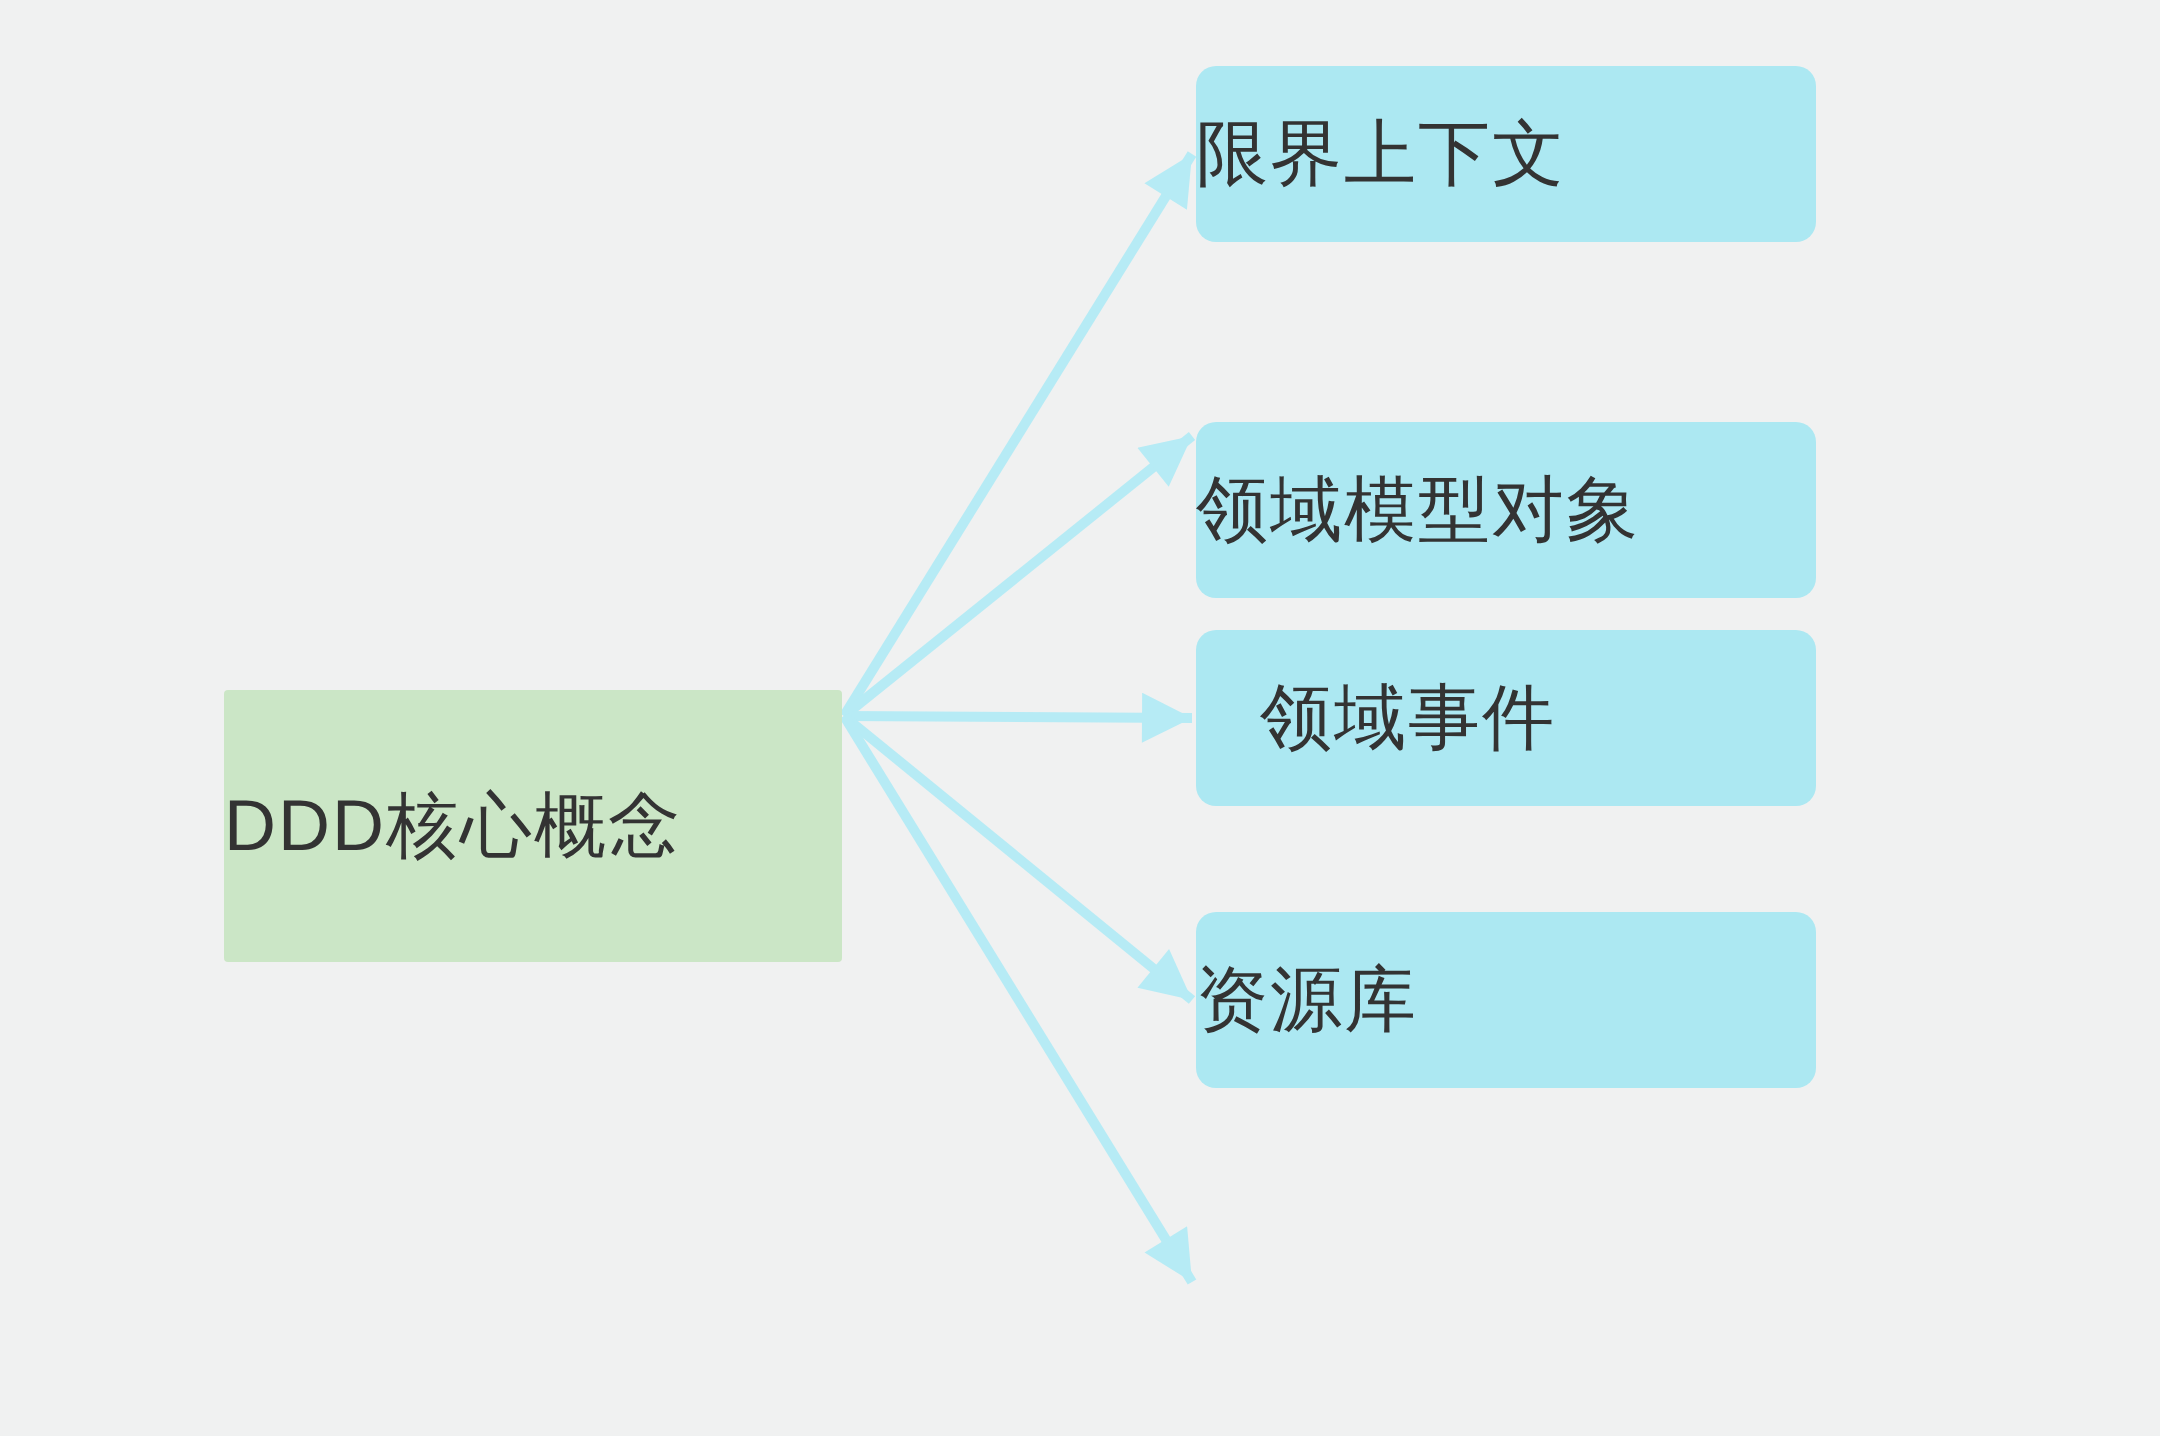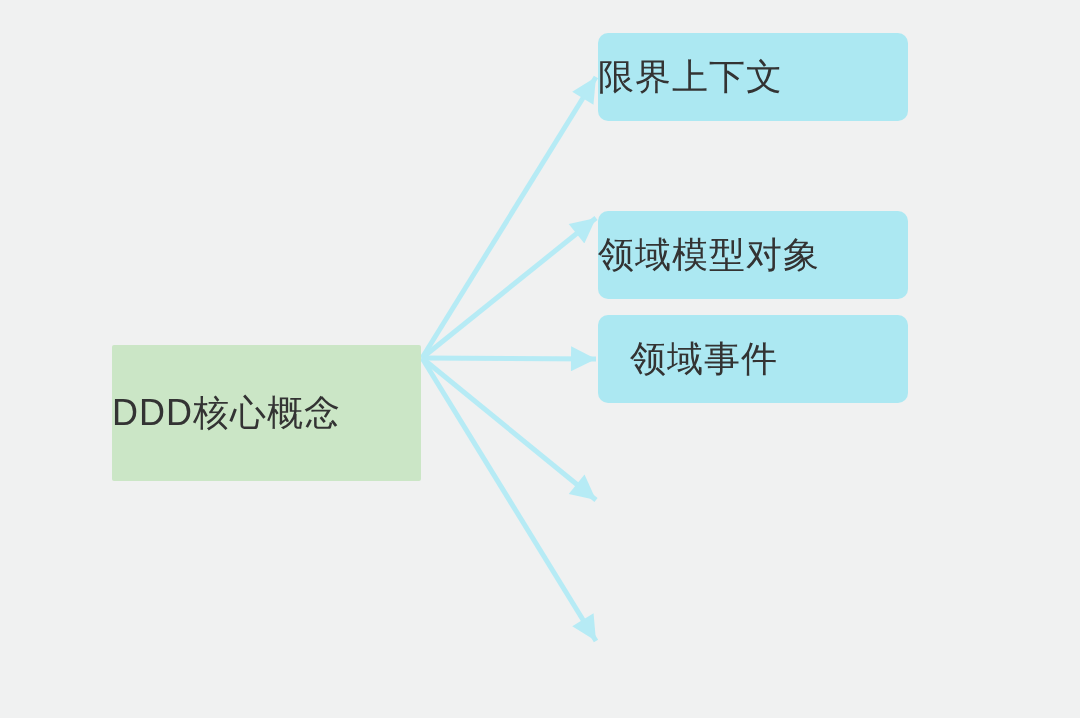--- a/index.html
+++ b/index.html
@@ -89,15 +89,18 @@
   </div>
 
   <div class="node child-node child-2">
     <span>领域模型对象</span>
   </div>
 
   <div class="node child-node child-3">
     <span>领域事件</span>
   </div>
 
+  <div class="node child-node child-4">
+    <span>资源库</span>
+  </div>
 
 
 </div>
 
 </body></html>

